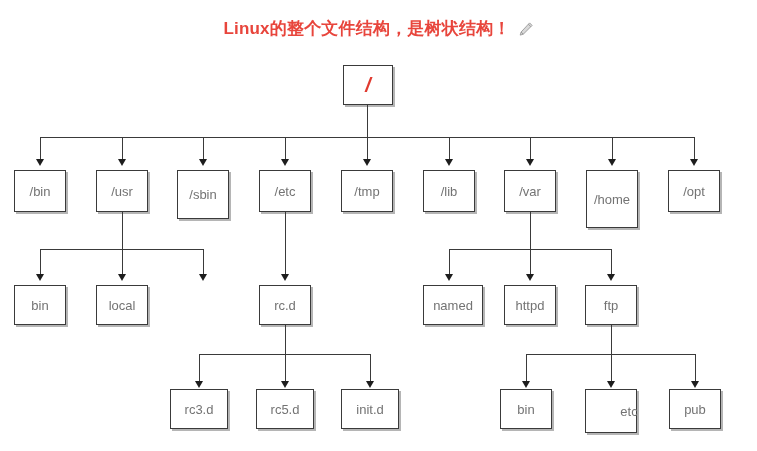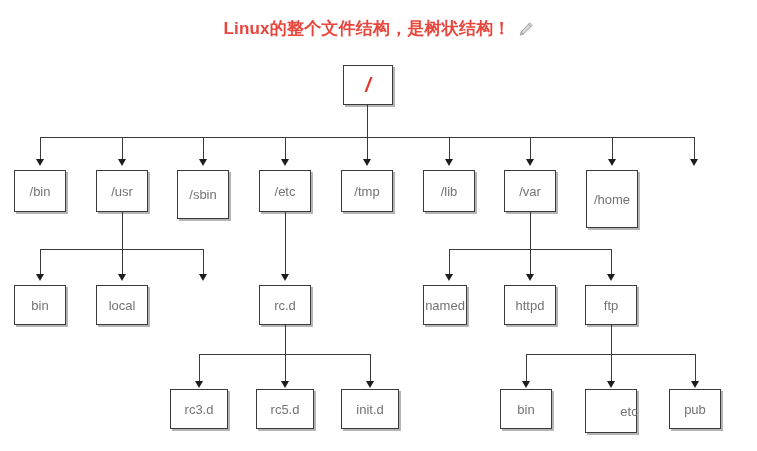--- a/index.html
+++ b/index.html
@@ -151,20 +151,23 @@
   </div>
   <div class="node" style="left:504px; top:170px; width:52px; height:42px;">
     <span class="label">/var</span>
   </div>
   <div class="node" style="left:423px; top:170px; width:52px; height:42px;">
     <span class="label">/lib</span>
   </div>
   <div class="node overflow" style="left:586px; top:170px; width:52px; height:58px;">
     <span class="label">/home</span>
   </div>
+  <div class="node" style="left:668px; top:170px; width:52px; height:42px;">
+    <span class="label">/opt</span>
+  </div>
 
   <div class="vline" style="left:122px; top:212px; height:37px;"></div>
   <div class="hline" style="left:40px;  top:249px; width:164px;"></div>
   <div class="vline" style="left:40px;  top:249px; height:27px;"></div>
   <div class="vline" style="left:122px; top:249px; height:27px;"></div>
   <div class="vline" style="left:203px; top:249px; height:27px;"></div>
   <div class="arrow" style="left:36px;  top:274px;"></div>
   <div class="arrow" style="left:118px; top:274px;"></div>
   <div class="arrow" style="left:199px; top:274px;"></div>
 
@@ -182,21 +185,21 @@
 
   <div class="node" style="left:14px;  top:285px; width:52px; height:40px;">
     <span class="label">bin</span>
   </div>
   <div class="node" style="left:96px;  top:285px; width:52px; height:40px;">
     <span class="label">local</span>
   </div>
   <div class="node" style="left:259px; top:285px; width:52px; height:40px;">
     <span class="label">rc.d</span>
   </div>
-  <div class="node overflow" style="left:423px; top:285px; width:44px; height:40px;">
+  <div class="node overflow" style="left:423px; top:285px; width:60px; height:40px;">
     <span class="label">named</span>
   </div>
   <div class="node" style="left:504px; top:285px; width:52px; height:40px;">
     <span class="label">httpd</span>
   </div>
   <div class="node" style="left:585px; top:285px; width:52px; height:40px;">
     <span class="label">ftp</span>
   </div>
 
   <div class="vline" style="left:285px; top:325px; height:29px;"></div>

